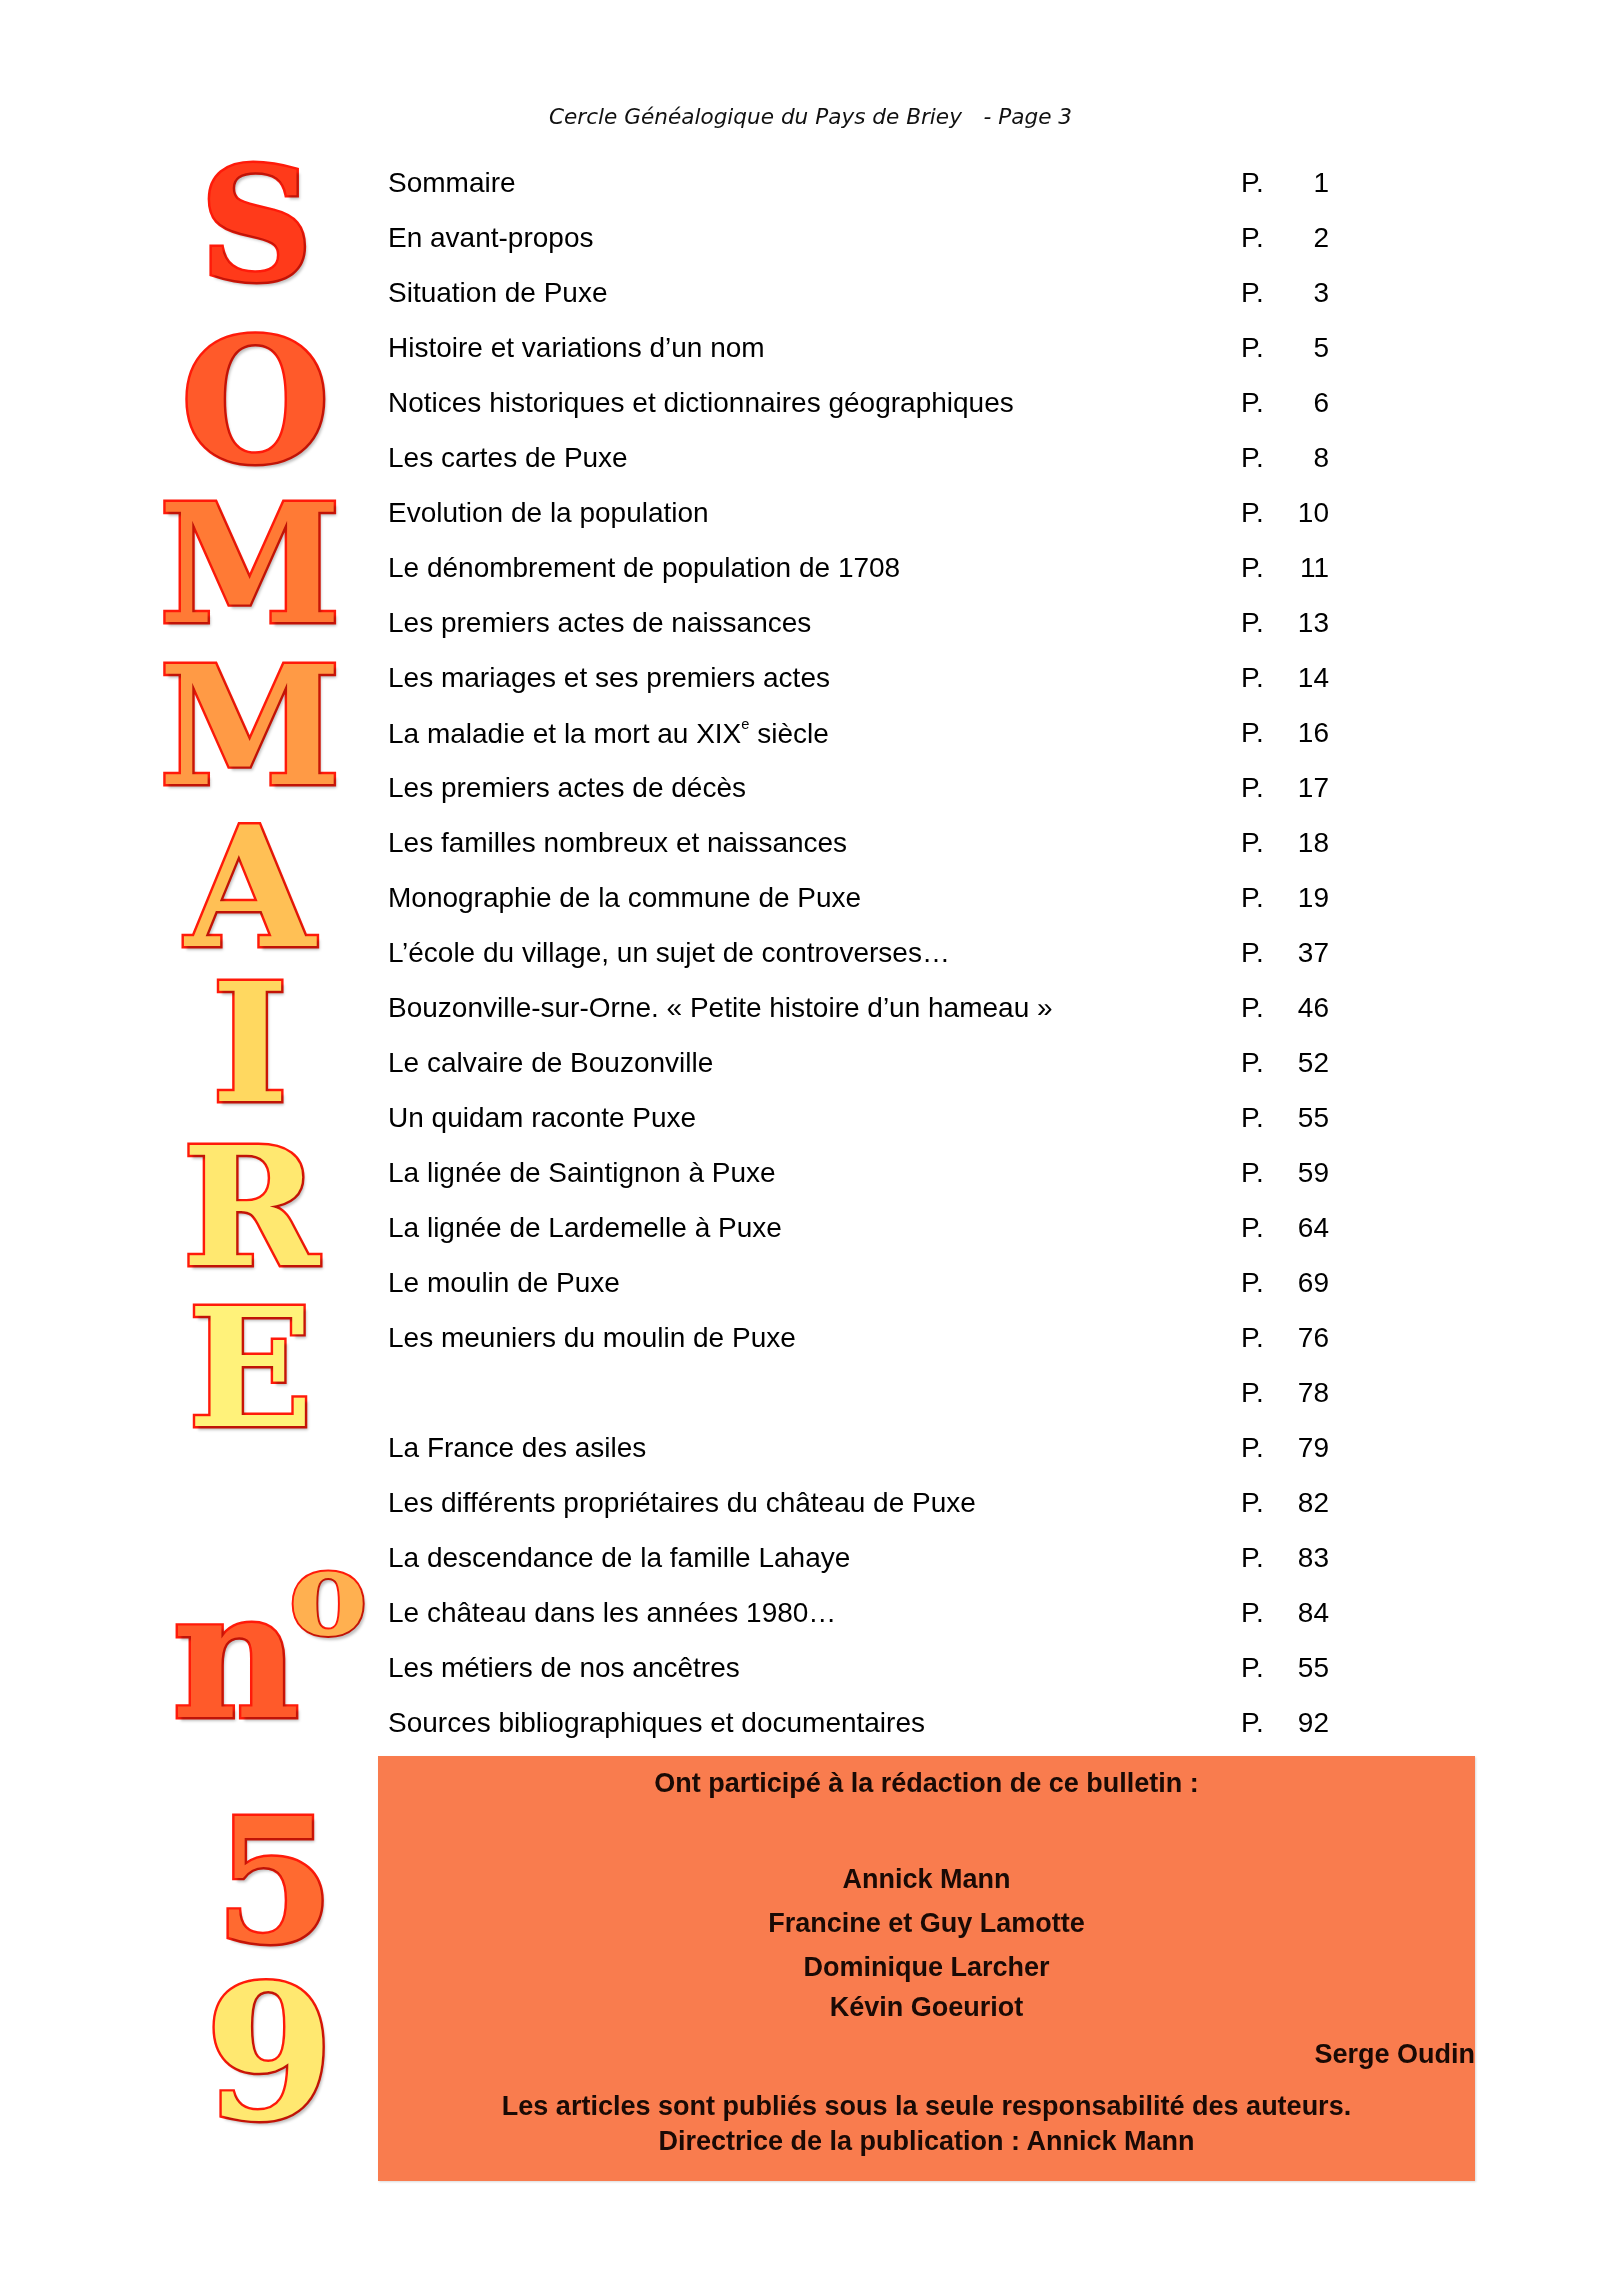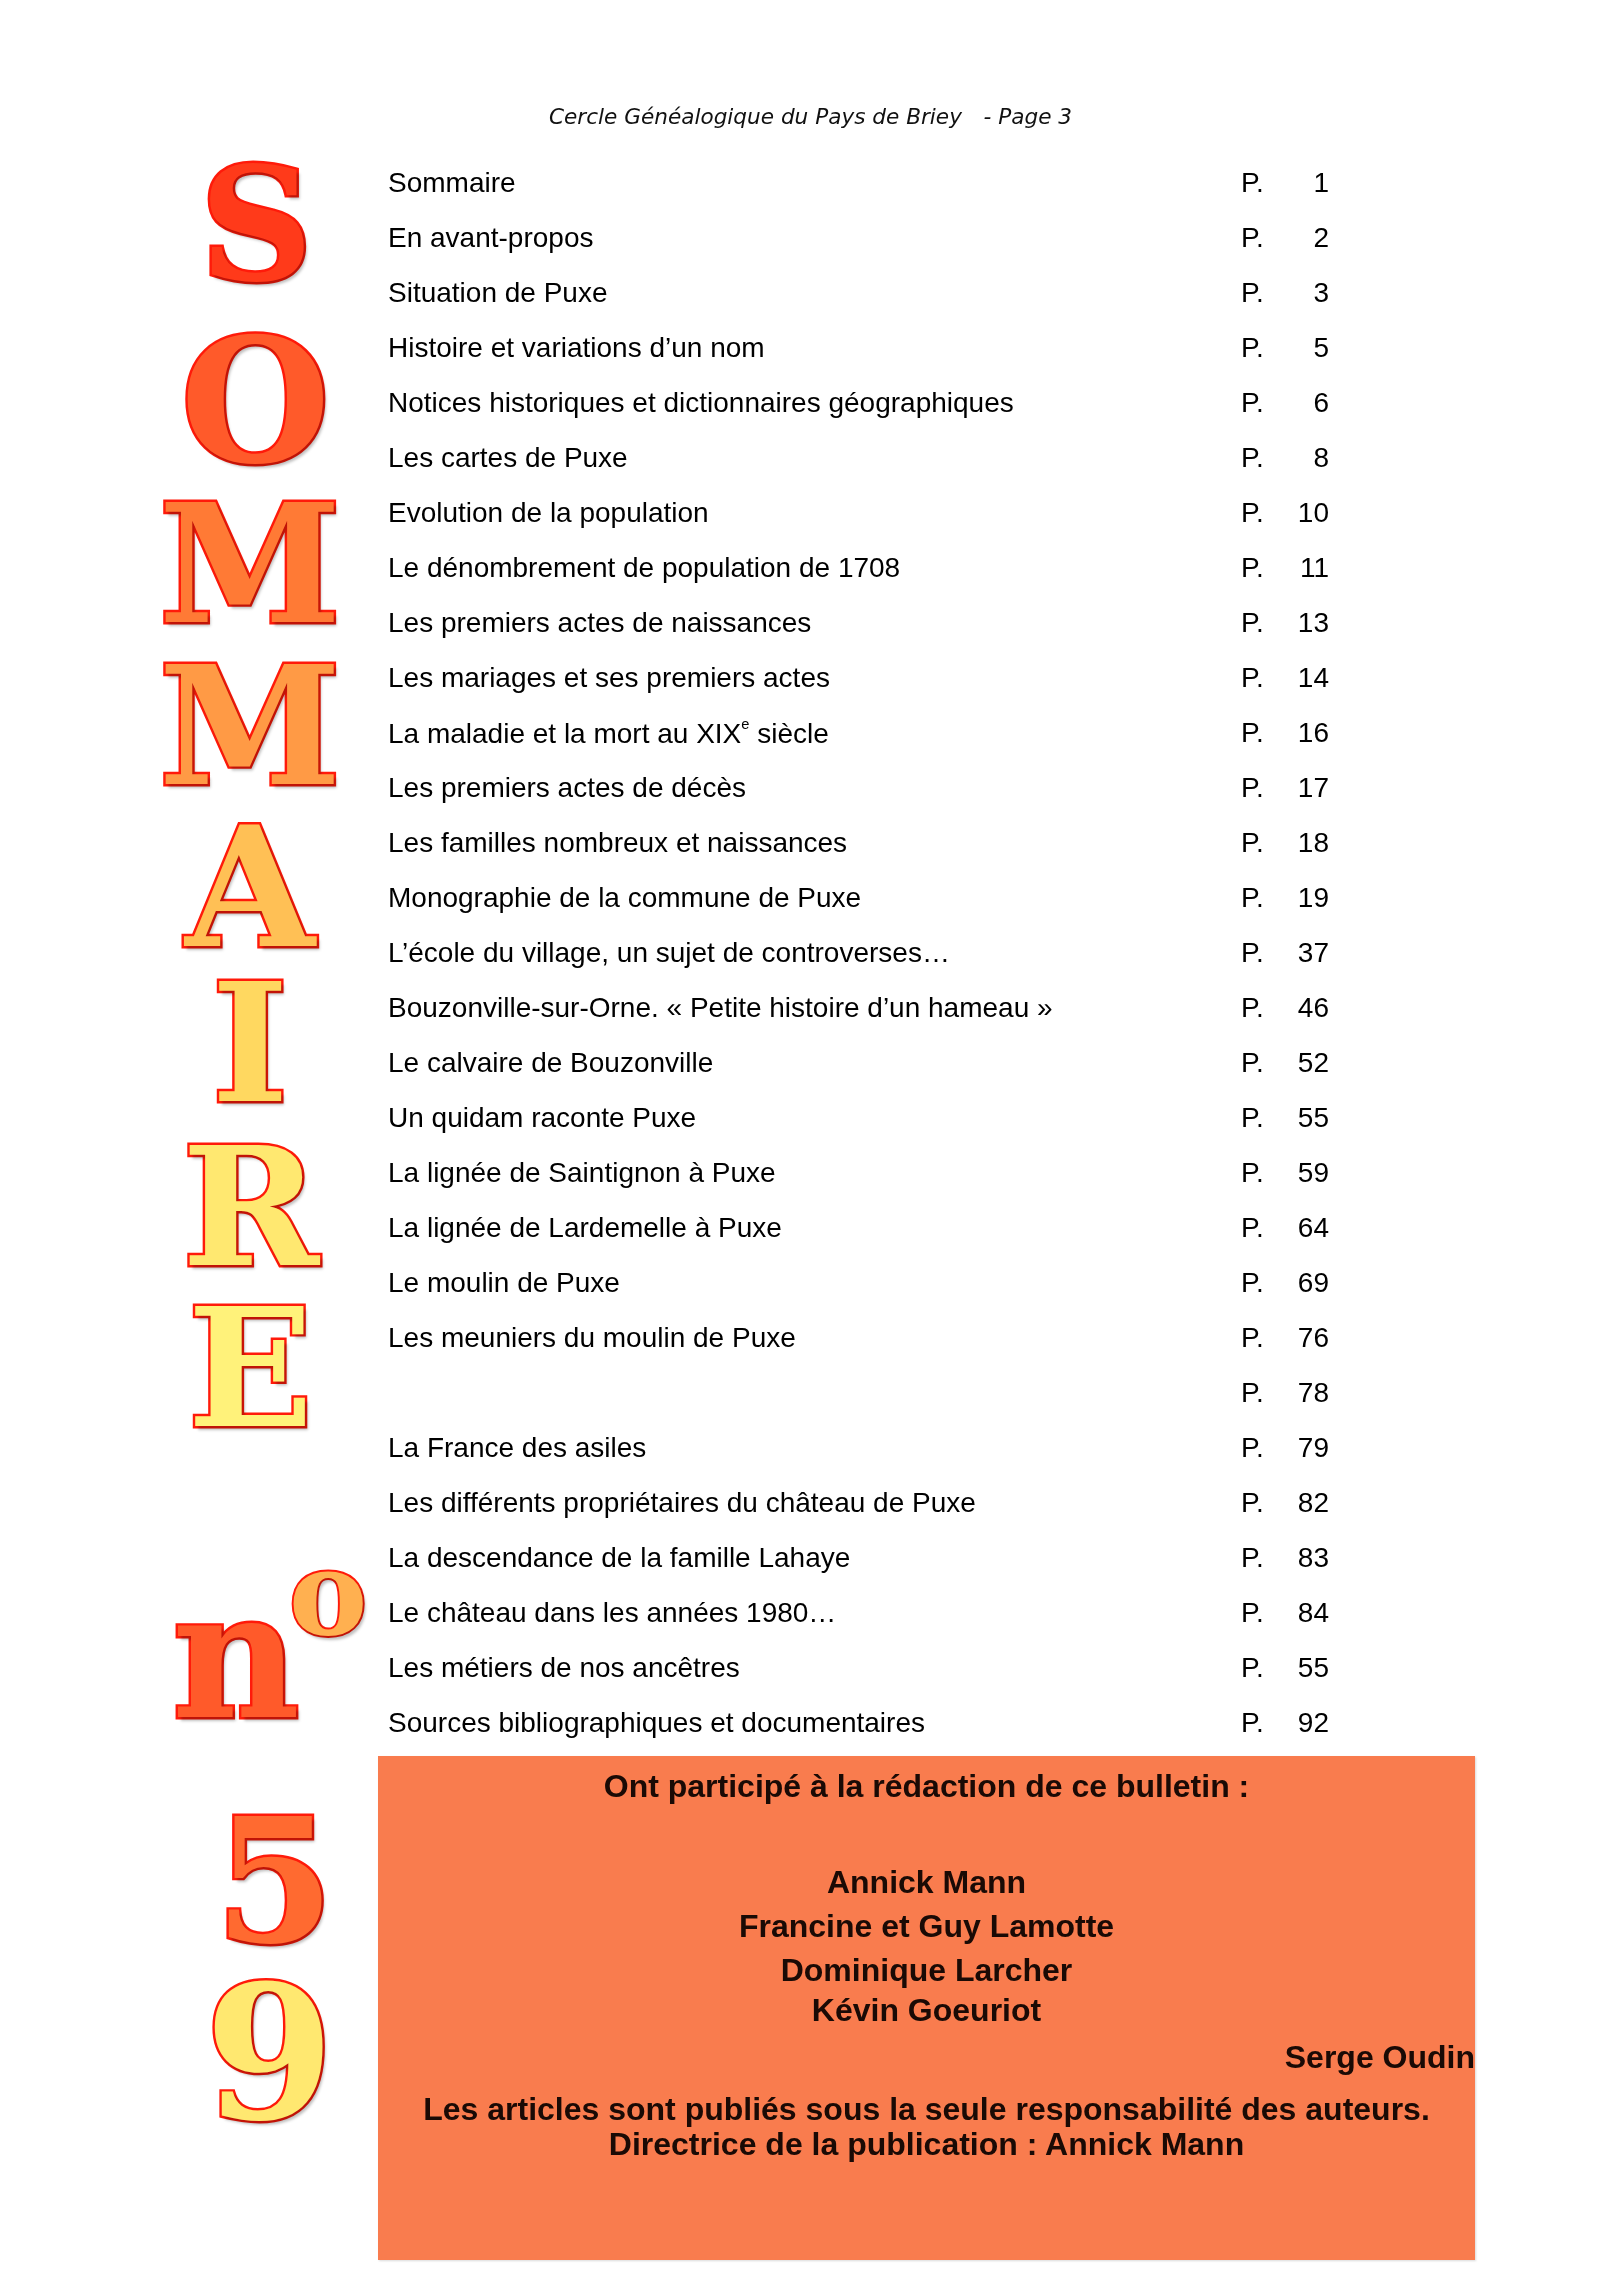--- a/index.html
+++ b/index.html
@@ -26,23 +26,23 @@
       position: relative; height: 55px; display: flex; align-items: center;
       font-family: "Liberation Sans", sans-serif; font-size: 28px; color: #000;
     }
     .toc-title { flex: 1; white-space: nowrap; }
     .toc-title sup { font-size: 14.7px; vertical-align: 13.7px; }
     .toc-p { position: absolute; left: 853px; width: 39px; }
     .toc-num { position: absolute; left: 892px; width: 49px; text-align: right; }
 
     
     .credits {
-      position: absolute; left: 378px; top: 1756px; width: 1097px; height: 504px;
+      position: absolute; left: 378px; top: 1756px; width: 1097px; height: 425px;
       background: #f97c4e; box-shadow: 1px 1px 2px rgba(0,0,0,0.15);
-      font-family: "Liberation Sans", sans-serif; font-weight: bold; font-size: 32px;
+      font-family: "Liberation Sans", sans-serif; font-weight: bold; font-size: 27px;
       color: #1a0a05; text-align: center;
     }
     .credits .line { position: absolute; left: 0; width: 100%; }
   </style>
 </head>
 <body>
 
 <div class="page-header">
   <span>Cercle Généalogique du Pays de Briey</span><span class="pg">- Page 3</span>
 </div>

